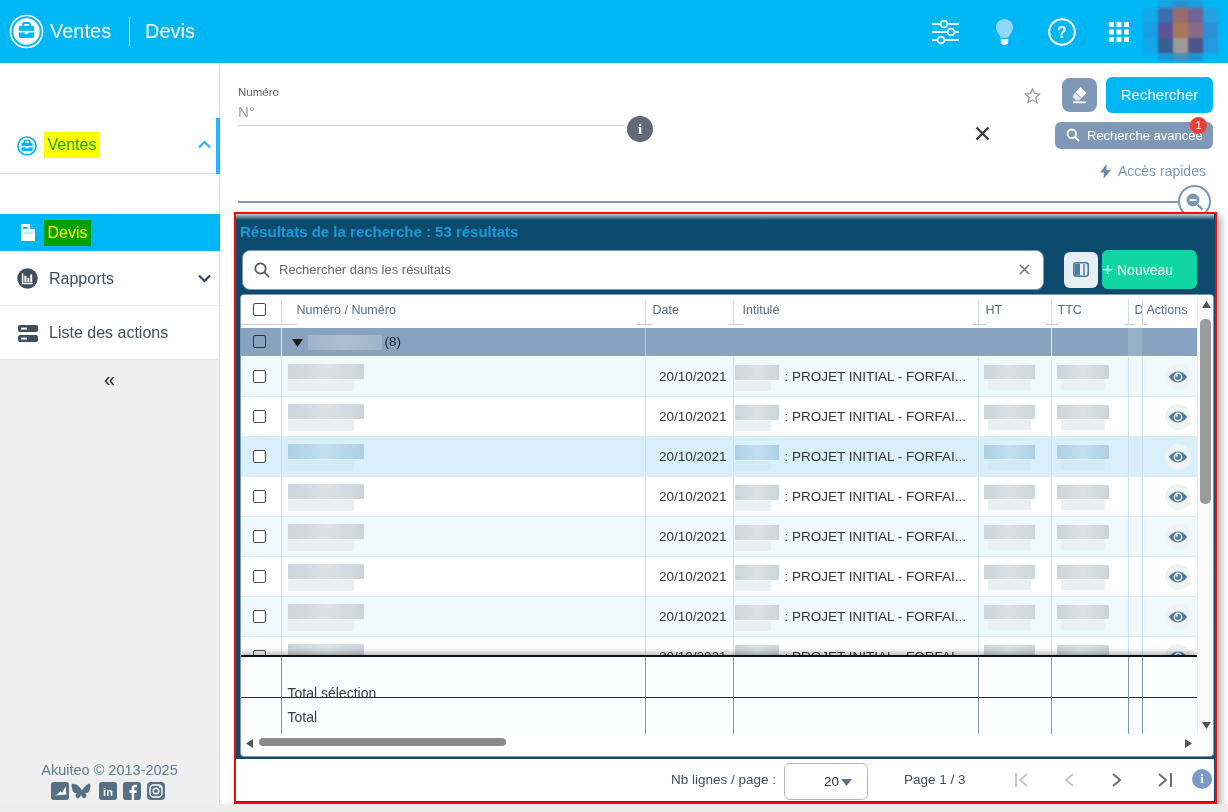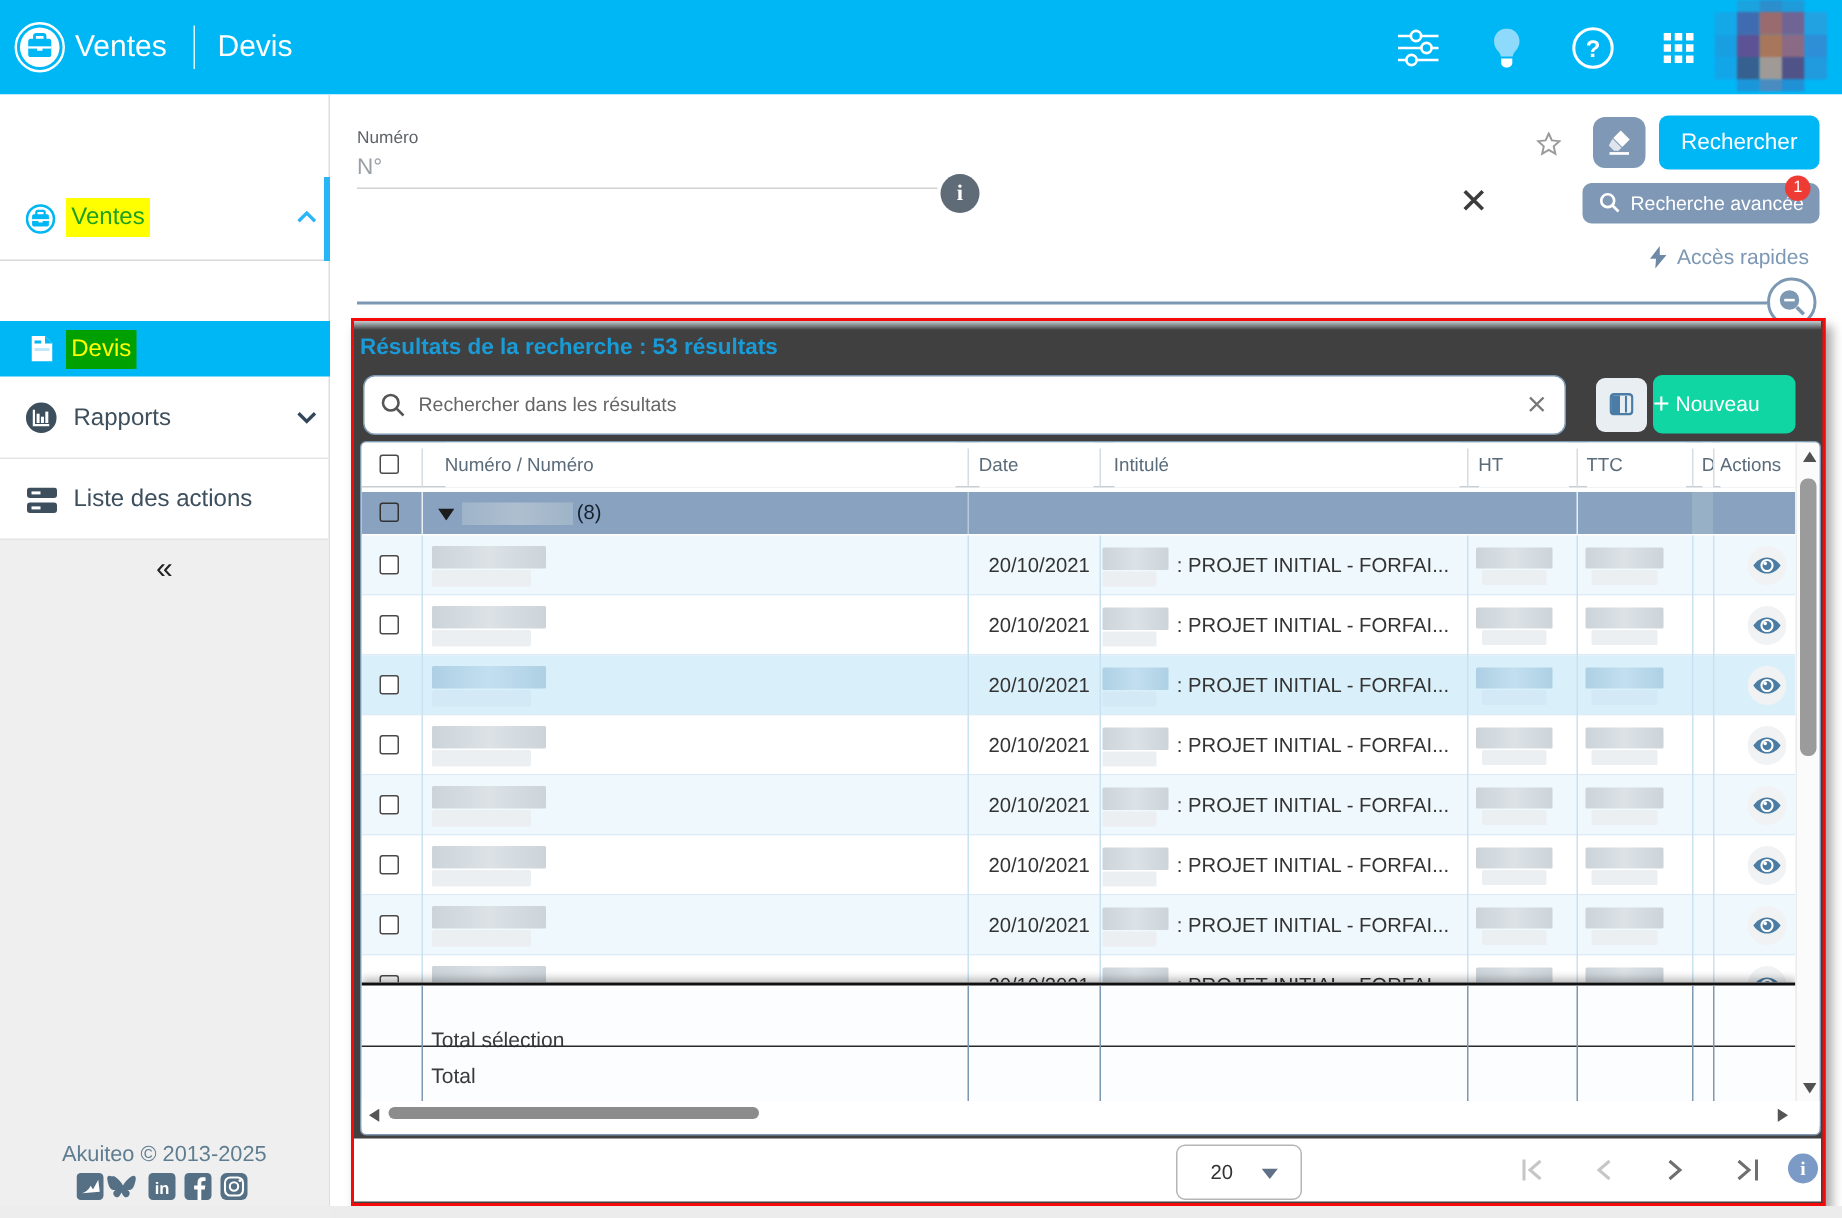--- a/index.html
+++ b/index.html
@@ -192,21 +192,21 @@
   <div class="abs" style="left:18px;top:137.5px;width:940px;height:2px;background:#7d98b2"></div>
   <div class="abs" style="left:958px;top:122px;width:33px;height:33px;border-radius:50%;background:#fff;border:2px solid #7d98b2">
     <svg class="abs" style="left:5px;top:5px" width="20" height="20" viewBox="0 0 20 20">
       <circle cx="8" cy="8" r="6.5" fill="#7d98b2"></circle>
       <rect x="4.5" y="7.2" width="7" height="1.7" fill="#fff"></rect>
       <line x1="12.8" y1="12.8" x2="17.5" y2="17.5" stroke="#7d98b2" stroke-width="2.4"></line>
     </svg>
   </div>
 </div>
 
-<div class="abs" style="left:234px;top:212px;width:983px;height:592px;border:2.5px solid #f60909;background:#404040;box-shadow:4px 5px 7px rgba(0,0,0,.35)">
+<div class="abs" style="left:234px;top:212px;width:983px;height:592px;border:2.5px solid #f60909;background:#0c4a6e;box-shadow:4px 5px 7px rgba(0,0,0,.35)">
   <div class="abs" style="left:0;top:0;width:978px;height:6px;background:linear-gradient(#c3cdd2,rgba(255,255,255,0))"></div>
   <div class="abs" style="left:4px;top:9px;font-size:15px;font-weight:bold;color:#189bd6">Résultats de la recherche : 53 résultats</div>
 
   <div class="abs" style="left:6px;top:36px;width:802px;height:40px;border:1.6px solid #7d98b2;border-radius:8px;background:#fff">
     <svg class="abs" style="left:11px;top:11px" width="16" height="16" viewBox="0 0 16 16">
         <circle cx="6.5" cy="6.5" r="5.2" fill="none" stroke="#555" stroke-width="1.7"></circle>
         <line x1="10.5" y1="10.5" x2="15" y2="15" stroke="#555" stroke-width="1.7"></line>
       </svg>
     <div class="abs" style="left:36px;top:0;height:37px;line-height:37px;font-size:13px;color:#666">Rechercher dans les résultats</div>
     <svg class="abs" style="left:776px;top:13px" width="11" height="11" viewBox="0 0 11 11">
@@ -444,26 +444,28 @@
           <path d="M0 7h9L4.5 0z" fill="#515151"></path>
         </svg>
       <div class="abs" style="left:2.5px;top:24px;width:11px;height:185px;background:#9b9b9b;border-radius:5px"></div>
       <svg class="abs" style="left:4px;top:427px" width="9" height="7" viewBox="0 0 9 7">
           <path d="M0 0h9L4.5 7z" fill="#515151"></path>
         </svg>
     </div>
   </div>
 
   <div class="abs" style="left:0;top:545px;width:978px;height:42px;background:#fff">
+    <div class="abs" style="left:340px;top:0;width:200px;height:42px;line-height:42px;text-align:right;font-size:13.5px;color:#3d4f5d">Nb lignes / page :</div>
     <div class="abs" style="left:548px;top:4px;width:84px;height:37px;border:1px solid #b5b5b5;border-radius:6px">
-      <div class="abs" style="left:22px;top:0;height:35px;line-height:35px;font-size:13.5px;color:#333">20</div>
+      <div class="abs" style="left:39px;top:0;height:35px;line-height:35px;font-size:13.5px;color:#333">20</div>
       <svg class="abs" style="left:56px;top:15px" width="11" height="7" viewBox="0 0 11 7">
           <path d="M0 0h11L5.5 7z" fill="#5f7186"></path>
         </svg>
     </div>
+    <div class="abs" style="left:668px;top:0;width:100px;height:42px;line-height:42px;font-size:13.5px;color:#3d4f5d">Page 1 / 3</div>
     <svg class="abs" style="left:778px;top:13px" width="15" height="16" viewBox="0 0 15 16">
         <path d="M2 1v14" stroke="#c6c6c6" stroke-width="2"></path>
         <path d="M13 2L6 8l7 6" fill="none" stroke="#c6c6c6" stroke-width="2"></path>
       </svg>
     <svg class="abs" style="left:828px;top:13px" width="10" height="16" viewBox="0 0 10 16">
         <path d="M9 2L2 8l7 6" fill="none" stroke="#c6c6c6" stroke-width="2"></path>
       </svg>
     <svg class="abs" style="left:876px;top:13px" width="10" height="16" viewBox="0 0 10 16">
         <path d="M1 2l7 6-7 6" fill="none" stroke="#6f6f6f" stroke-width="2"></path>
       </svg>

